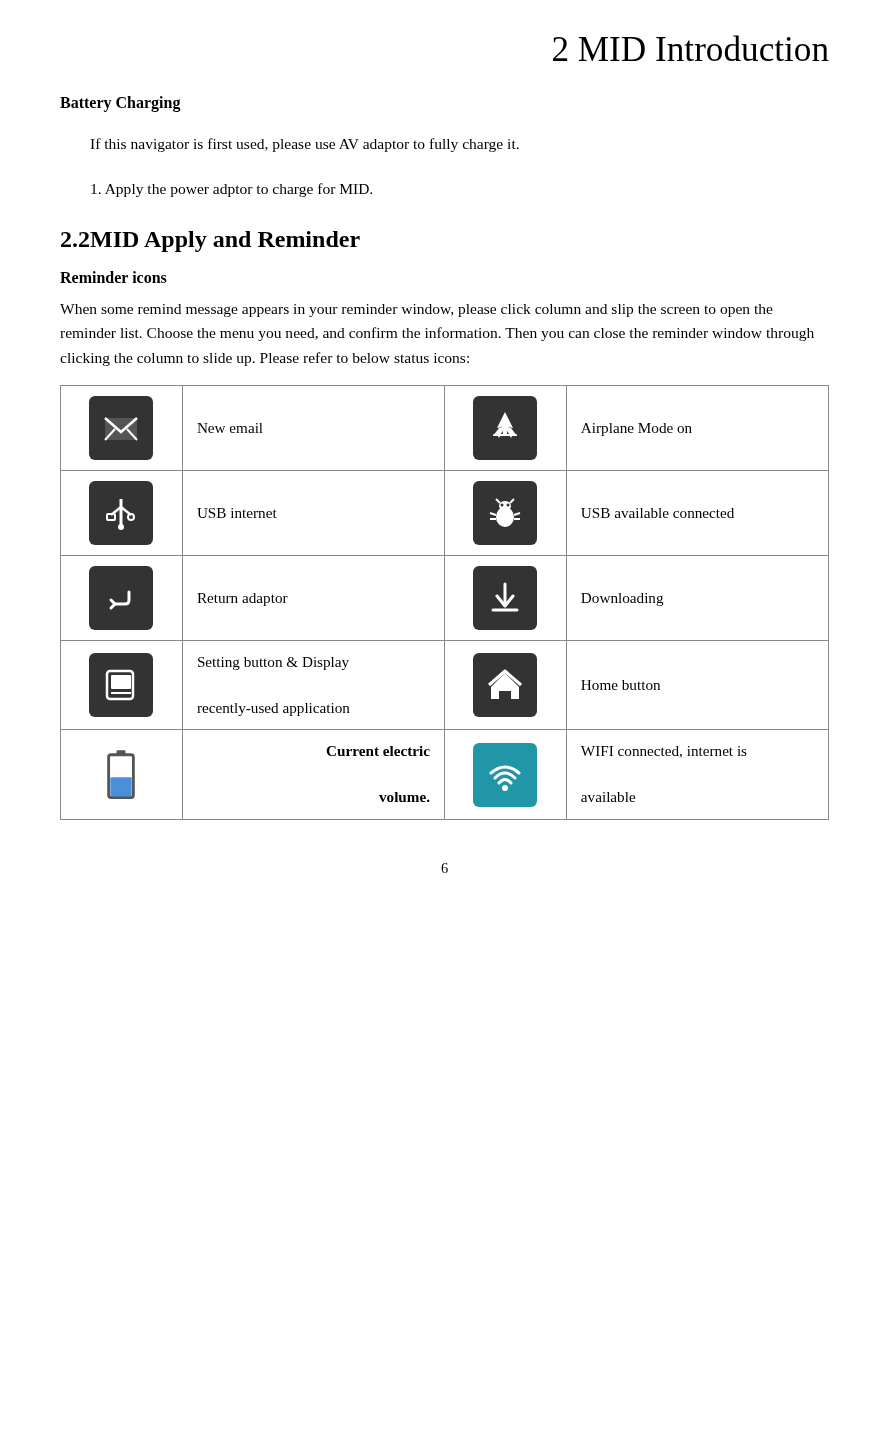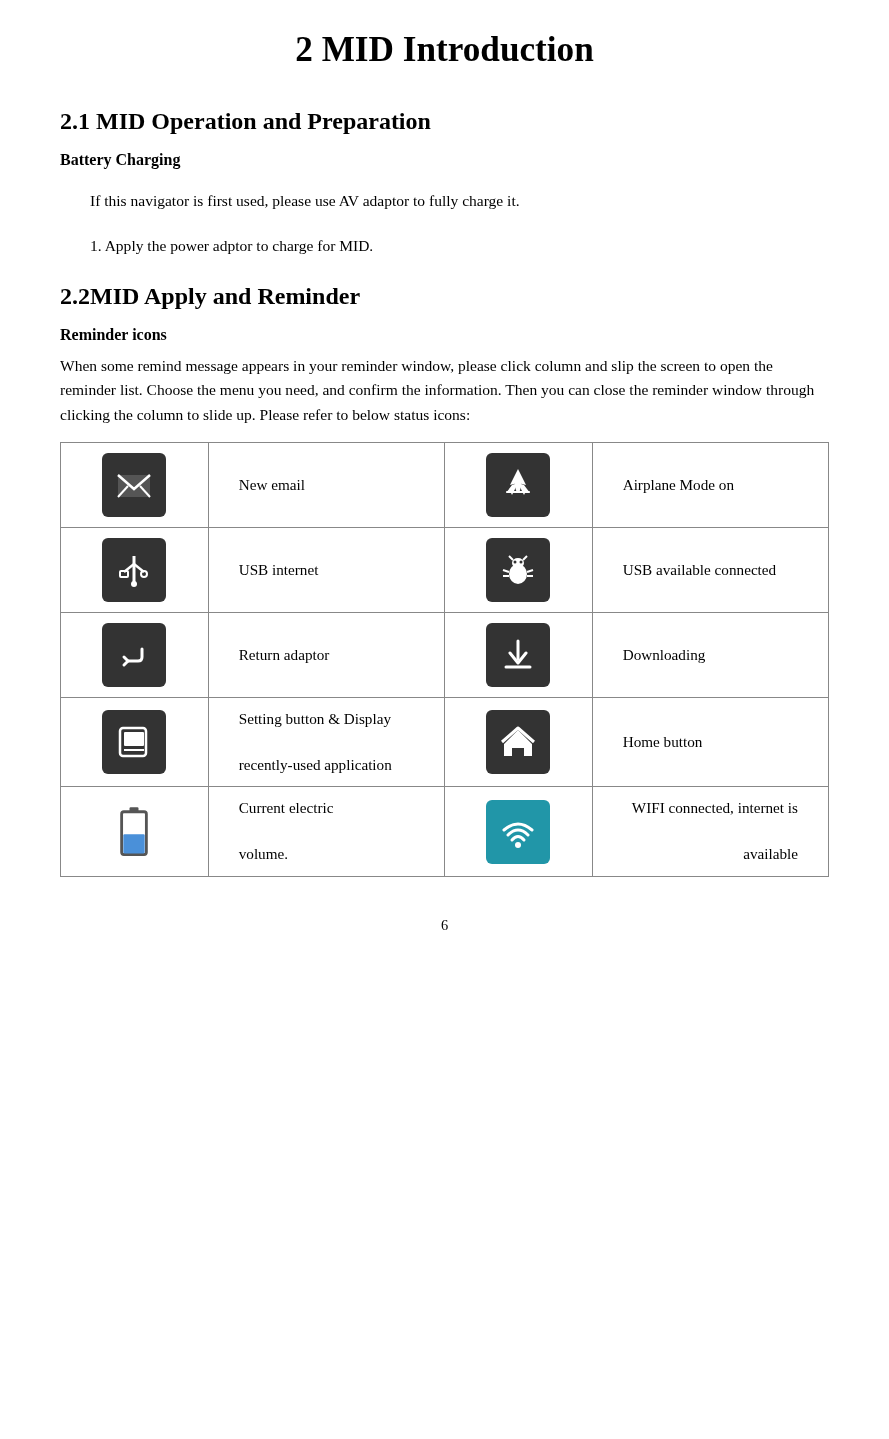--- a/index.html
+++ b/index.html
@@ -5,24 +5,24 @@
     * { margin: 0; padding: 0; box-sizing: border-box; }
     body {
       background: #fff;
       color: #000;
       font-family: serif;
       width: 889px;
       min-height: 1439px;
       padding: 30px 60px 60px 60px;
     }
     h1 {
-      text-align: center;
+      text-align: right;
       font-size: 2.2em;
-      font-weight: bold;
-      margin-bottom: 38px;
+      font-weight: normal;
+      margin-bottom: 24px;
       font-family: serif;
     }
     h2 {
       font-size: 1.5em;
       font-weight: bold;
       margin-bottom: 16px;
       font-family: serif;
     }
     h3 {
       font-size: 1em;
@@ -44,21 +44,21 @@
       margin-top: 20px;
     }
     .reminder-table {
       width: 100%;
       border-collapse: collapse;
       margin-top: 14px;
       margin-bottom: 24px;
     }
     .reminder-table td {
       border: 1px solid #888;
-      padding: 10px 30px;
+      padding: 10px 14px;
       vertical-align: middle;
       font-size: 0.95em;
       font-family: serif;
     }
     .icon-cell {
       width: 90px;
       text-align: center;
       padding: 10px;
     }
     .icon-box {
@@ -82,21 +82,20 @@
       margin-top: 40px;
       font-size: 0.9em;
     }
   </style>
 </head>
 <body>
 
 <h1>2 MID Introduction</h1>
 
 <div class="section">
-  <h2>2.1 MID Operation and Preparation</h2>
   <h3>Battery Charging</h3>
   <p class="body-text indent">If this navigator is first used, please use AV adaptor to fully charge it.</p>
   <p class="body-text indent">1. Apply the power adptor to charge for MID.</p>
 </div>
 
 <div class="section">
   <h2>2.2MID Apply and Reminder</h2>
   <h3>Reminder icons</h3>
   <p class="body-text">When some remind message appears in your reminder window, please click column and slip the screen to open the reminder list. Choose the menu you need, and confirm the information. Then you can close the reminder window through clicking the column to slide up. Please refer to below status icons:</p>
 
@@ -229,35 +228,35 @@
           <svg viewBox="0 0 30 48" width="36" height="54">
 
             <rect x="4" y="6" width="22" height="38" rx="2" fill="none" stroke="#555" stroke-width="2.5"></rect>
 
             <rect x="11" y="2" width="8" height="5" rx="1" fill="#555"></rect>
 
             <rect x="5.5" y="26" width="19" height="17" rx="1" fill="#4a90d9"></rect>
           </svg>
         </div>
       </td>
-      <td class="label-cell" style="text-align:left; white-space:pre-line;">Current electric
+      <td class="label-cell" style="text-align:right; white-space:pre-line;font-weight:bold;">Current electric
 
 volume.</td>
       <td class="icon-cell">
         <div class="icon-box" style="background:#2196a8;">
 
           <svg viewBox="0 0 40 40" width="40" height="40">
             <path d="M6 18 Q20 6 34 18" fill="none" stroke="white" stroke-width="3" stroke-linecap="round"></path>
             <path d="M10 23 Q20 13 30 23" fill="none" stroke="white" stroke-width="3" stroke-linecap="round"></path>
             <path d="M14 28 Q20 21 26 28" fill="none" stroke="white" stroke-width="3" stroke-linecap="round"></path>
             <circle cx="20" cy="33" r="3" fill="white"></circle>
           </svg>
         </div>
       </td>
-      <td class="label-cell" style="text-align:right; white-space:pre-line;">WIFI connected, internet is
+      <td class="label-cell" style="text-align:left; white-space:pre-line;">WIFI connected, internet is
 
 available</td>
     </tr>
   </tbody>
     </table>
 </div>
 
 <div class="page-num">6</div>
 
 </body></html>

